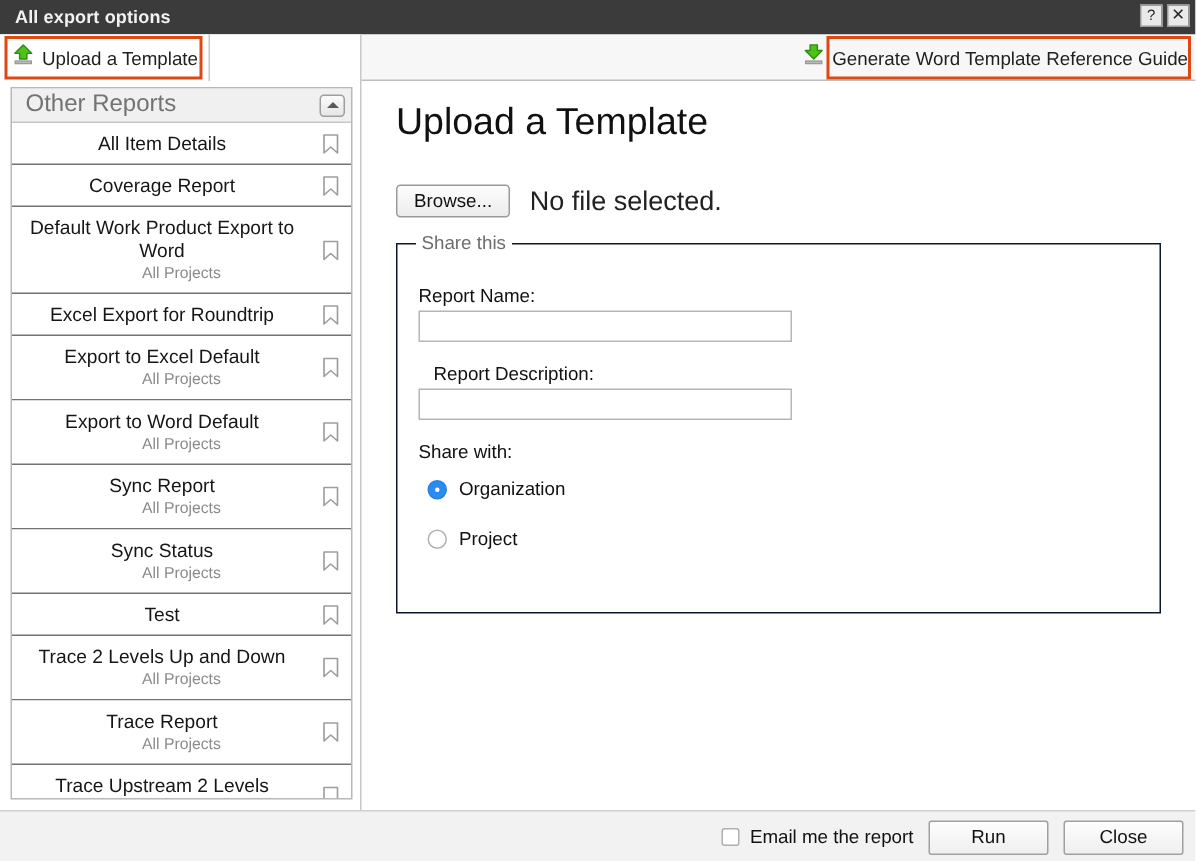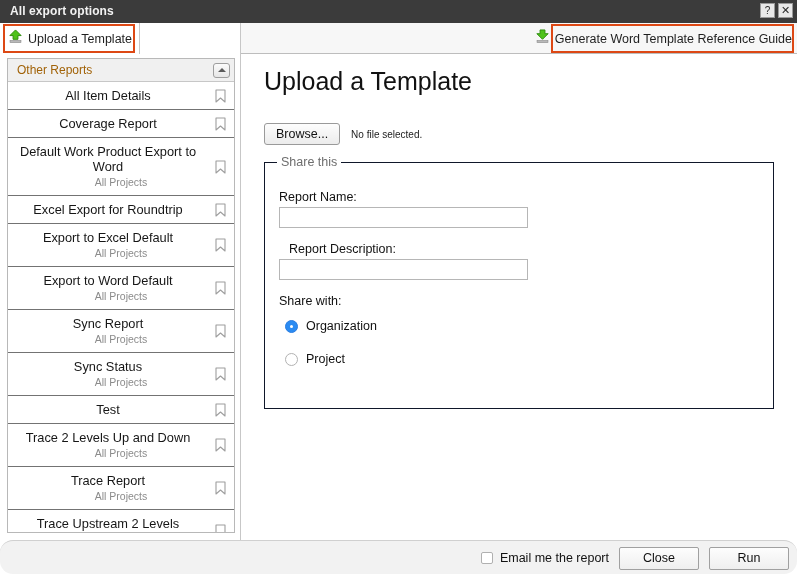--- a/index.html
+++ b/index.html
@@ -123,22 +123,22 @@
   .panel-header {
     height: 23px;
     background: #f0f0f0;
     border-bottom: 1px solid #c7c7c7;
     display: flex;
     align-items: center;
     padding: 0 4px 0 9px;
     justify-content: space-between;
   }
   .panel-header-title {
-    font-size: 12px;
-    color: #a16207;
+    font-size: 16px;
+    color: #737373;
   }
   .collapse-btn {
     width: 17px; height: 15px;
     border: 1px solid #9e9e9e;
     border-radius: 3px;
     background: linear-gradient(#fbfbfb, #e6e6e6);
     display: flex; align-items: center; justify-content: center;
     cursor: pointer;
   }
   .caret-up {
@@ -190,36 +190,35 @@
   .page-title {
     position: absolute;
     left: 22px; top: 13px;
     font-size: 25px;
     color: #111111;
     font-weight: normal;
   }
   .file-row {
     position: absolute;
     left: 22px; top: 69px;
-    display: flex; align-items: center;
+    display: flex; align-items: center; gap: 13px;
   }
   .browse-btn {
     border: 1px solid #9a9a9a;
     border-radius: 3px;
     background: linear-gradient(#fdfdfd, #ececec);
     font-size: 12.5px;
     color: #111;
     padding: 3px 11px;
     font-family: "Liberation Sans", sans-serif;
     cursor: pointer;
   }
   .file-status {
-    font-size: 10px;
+    font-size: 18px;
     color: #222;
-    margin-left: 11px;
   }
 
   fieldset.share-box {
     position: absolute;
     left: 22px; top: 101px;
     width: 510px;
     height: 254px;
     border: 1px solid #0f172a;
     margin: 0; padding: 0;
     background: #ffffff;
@@ -296,21 +295,20 @@
     font-family: "Liberation Sans", sans-serif;
     cursor: pointer;
   }
 
   
   .footer {
     position: absolute; left: 0; top: 540px;
     width: 797px; height: 34px;
     background: #f2f2f2;
     border-top: 1px solid #d0d0d0;
-    border-radius: 13px;
   }
   .footer-inner {
     position: absolute;
     right: 8px; top: 0;
     height: 34px;
     display: flex; align-items: center; gap: 10px;
   }
   .chk-wrap { display: flex; align-items: center; cursor: pointer; }
   .chk-box {
     width: 12px; height: 12px;
@@ -499,18 +497,18 @@
 
     </fieldset>
   </div>
 
   <div class="footer">
     <div class="footer-inner">
       <label class="chk-wrap">
         <span class="chk-box"></span>
         <span class="chk-label">Email me the report</span>
       </label>
+      <button class="footer-btn">Run</button>
       <button class="footer-btn">Close</button>
-      <button class="footer-btn">Run</button>
     </div>
   </div>
 
 </div>
 
 </body></html>

